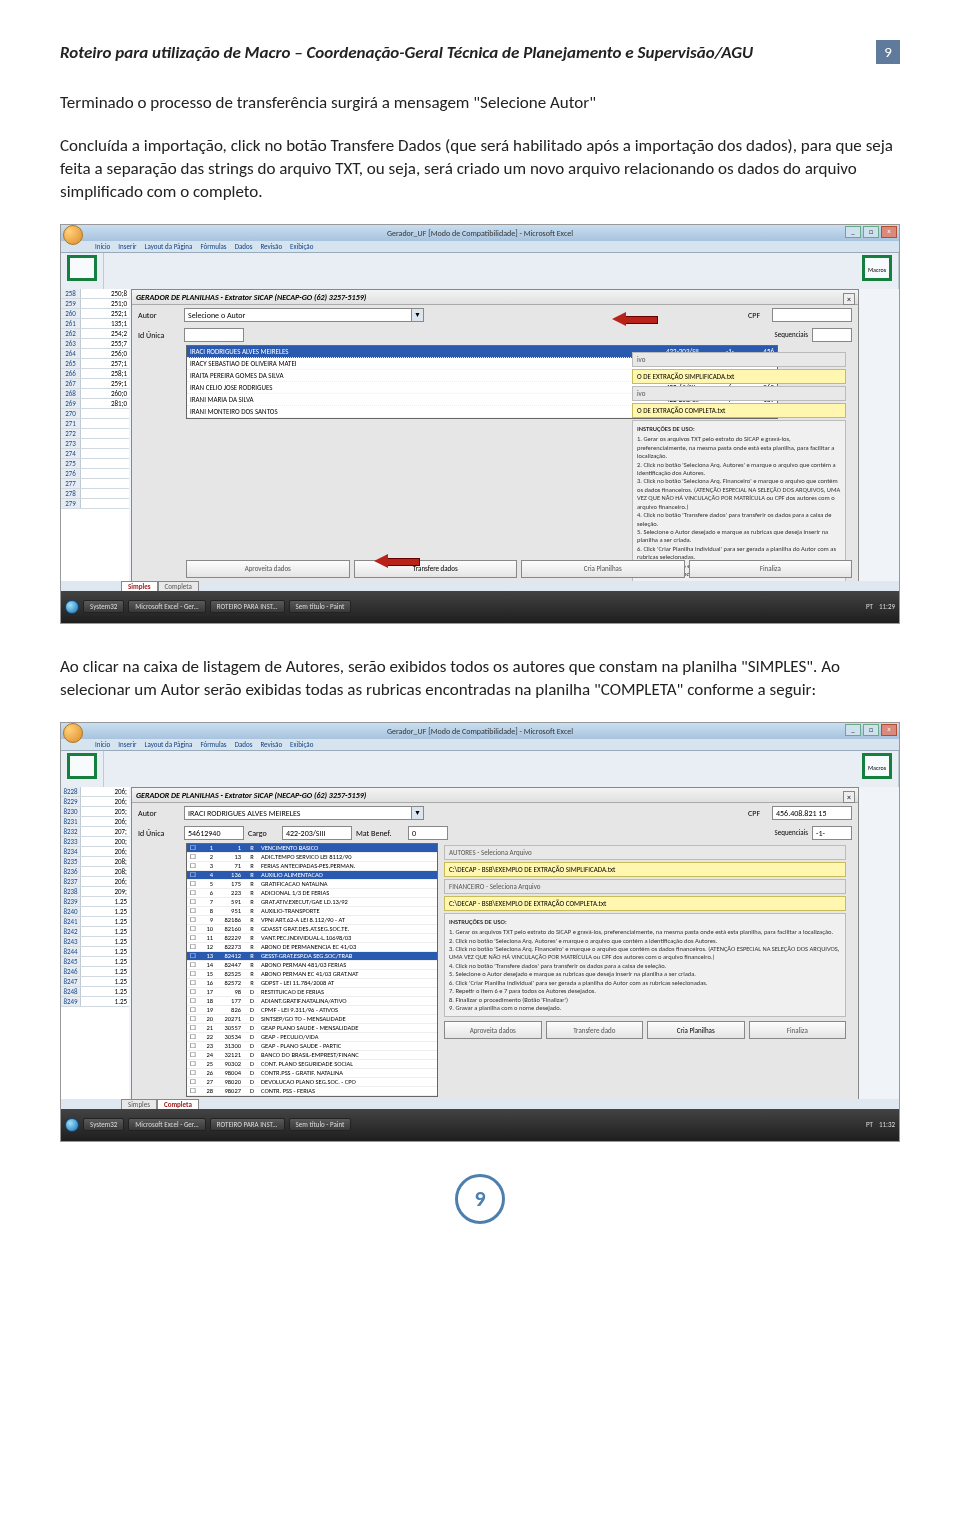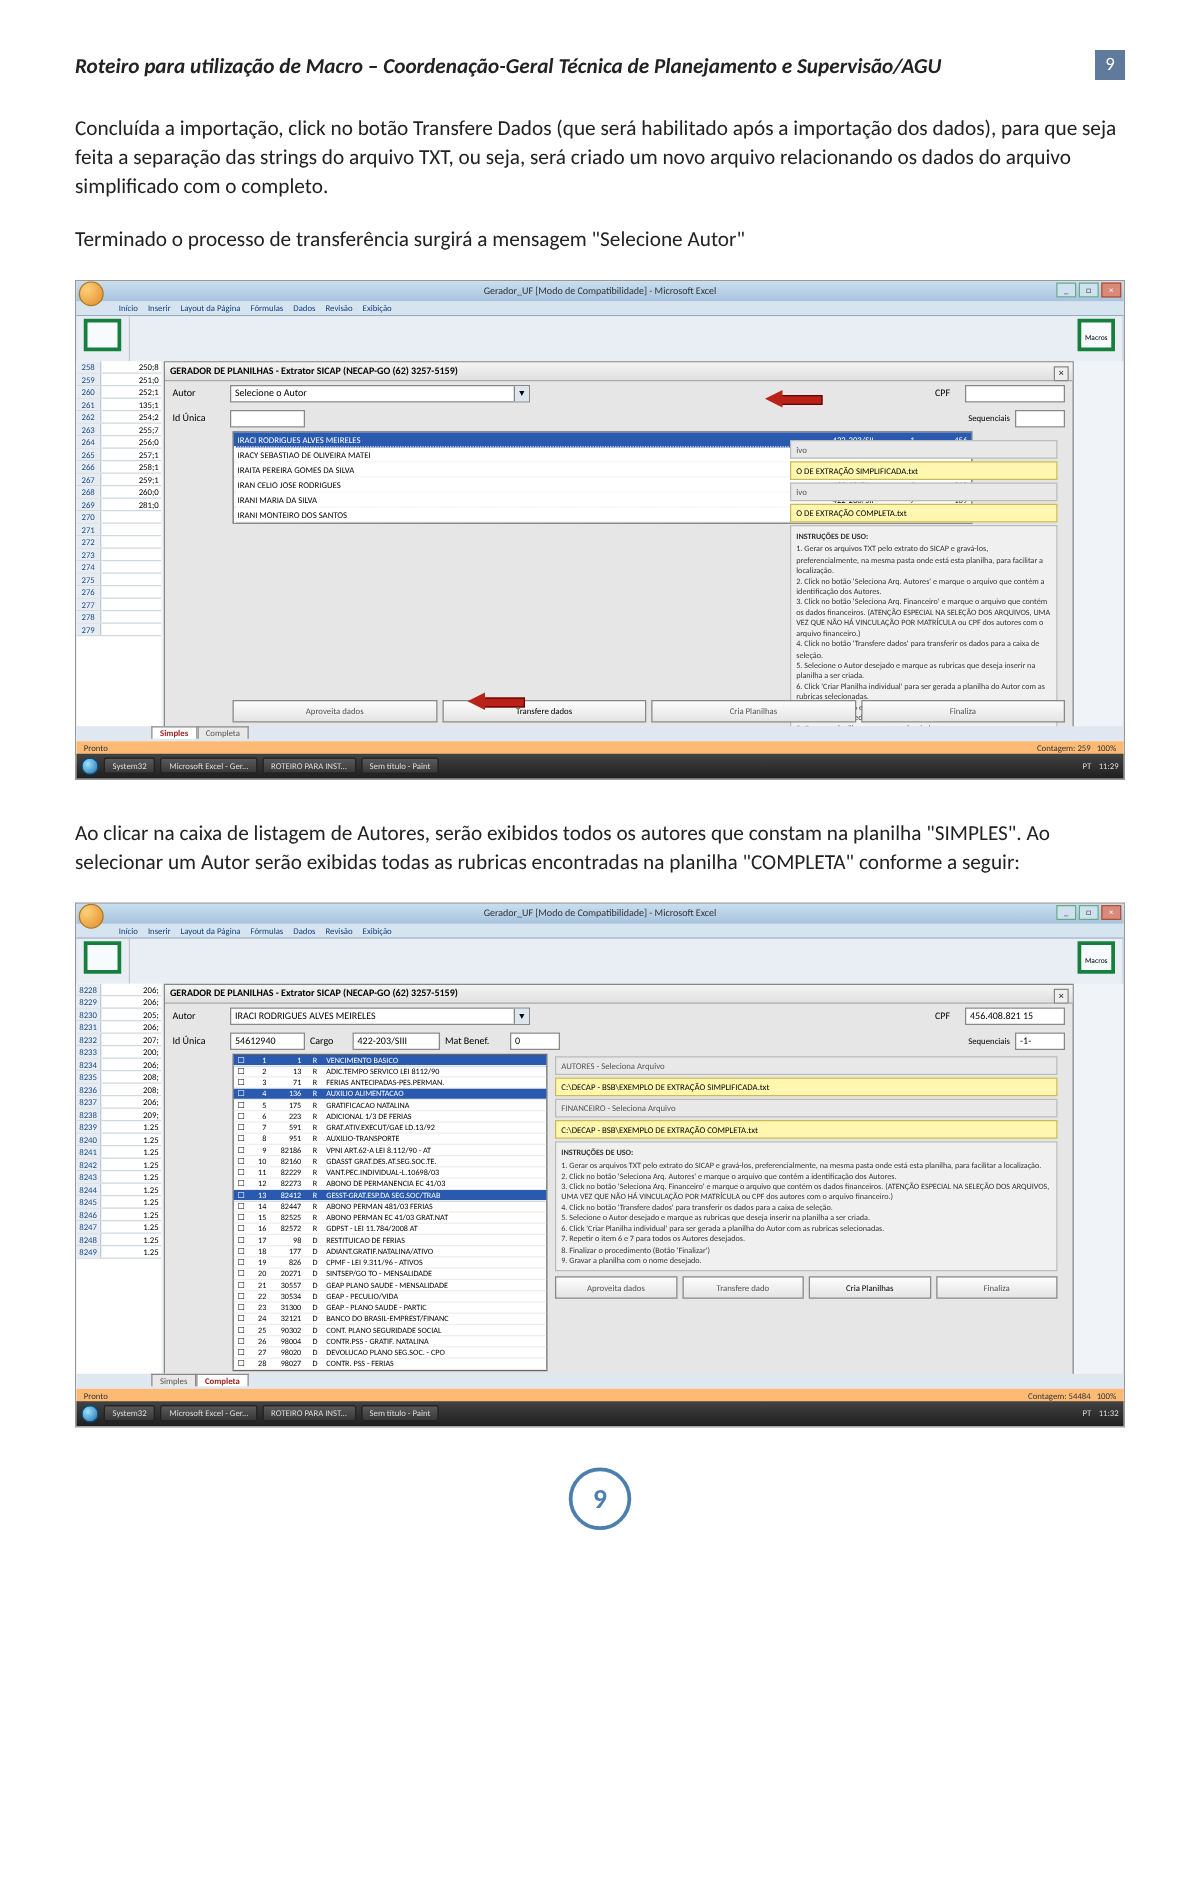--- a/index.html
+++ b/index.html
@@ -93,20 +93,21 @@
     margin: 0 40px 0 70px;
     position: relative;
   }
   .pane-close { position:absolute; right:3px; top:3px; width:12px; height:12px; background:#eee; border:1px solid #888; font-size:8px; text-align:center; line-height:10px;}
   .pane-title {
     background: linear-gradient(#f4f4f4,#e0e0e0);
     font-weight: bold;
     font-size: 8px;
     padding: 2px 4px;
     border-bottom: 1px solid #aaa;
+    font-style: italic;
   }
   .form-row { display:flex; align-items:center; gap:4px; padding:3px 6px; font-size:8px;}
   .form-label { width: 42px; }
   .inputbox { background:#fff; border:1px solid #888; height:14px; flex:1; padding:0 3px; font-size:8px; display:flex; align-items:center; position:relative;}
   .inputbox.small { flex:0 0 80px;}
   .inputbox.tiny { flex:0 0 40px;}
   .dropdown-btn { position:absolute; right:0; top:0; width:12px; height:100%; background:#dde6ee; border-left:1px solid #888; text-align:center; font-size:7px; line-height:12px;}
   .dropdown-list {
     background:#fff; border:1px solid #666; margin:0 80px 0 54px;
     font-size:7px;
@@ -134,21 +135,21 @@
   .bigbtn.dark { color:#000;}
   .arrow-left { position:absolute; width:48px; height:14px;}
   .arrow-left::before { content:''; position:absolute; right:0; top:4px; width:32px; height:6px; background:#b82218; border:1px solid #600;}
   .arrow-left::after { content:''; position:absolute; right:32px; top:0; border-top:7px solid transparent; border-bottom:7px solid transparent; border-right:14px solid #b82218;}
   .yellowbox { background:#fff7b0; border:1px solid #c8bc5a; padding:2px 4px; margin:2px 6px 2px 0; font-size:7px;}
   .graybox { background:#e8e8e8; border:1px solid #bbb; padding:2px 4px; margin:2px 6px 2px 0; font-size:7px; color:#555;}
   .sheet-tabs { background:#dfe8f0; height:12px; font-size:7px; display:flex; align-items:flex-start; padding-left:60px; gap:0;}
   .stab { border:1px solid #888; border-bottom:none; padding:0 6px; background:#fff; color:#a02020; font-weight:bold;}
   .stab.inactive { background:#e8e8e8; color:#555; font-weight:normal;}
   .statusbar { background:#fdba74; height:12px; font-size:7px; display:flex; align-items:center; justify-content:space-between; padding:0 6px; color:#333;}
-  .taskbar { background: linear-gradient(#434343,#1e1e1e); height:20px; display:flex; align-items:center; padding:0 4px; gap:4px;}
+  .taskbar { background: linear-gradient(#434343,#1e1e1e); height:32px; display:flex; align-items:center; padding:0 4px; gap:4px;}
   .startorb { width:14px; height:14px; border-radius:50%; background: radial-gradient(circle at 35% 35%, #9de4ff,#1a6aaa); border:1px solid #0a4a7a;}
   .taskbtn { background: linear-gradient(#5a5a5a,#383838); border:1px solid #222; color:#ddd; font-size:7px; padding:1px 6px; border-radius:2px;}
   .tray { margin-left:auto; color:#ddd; font-size:7px; display:flex; gap:6px; align-items:center;}
   .rubrica-list { background:#fff; border:1px solid #666; margin:0 0 0 54px; width:252px; font-size:6.5px;}
   .rl-row { display:flex; border-bottom:1px solid #eee;}
   .rl-row.sel { background:#2a5ab0; color:#fff;}
   .rl-chk { width:12px; text-align:center;}
   .rl-n { width:16px; text-align:right; padding-right:2px;}
   .rl-code { width:30px; text-align:right; padding-right:4px;}
   .rl-t { width:14px; text-align:center;}
@@ -162,22 +163,22 @@
 </style>
 </head>
 <body>
 
 <div class="page">
   <div class="header-bar">
     <div class="header-title">Roteiro para utilização de Macro – Coordenação-Geral Técnica de Planejamento e Supervisão/AGU</div>
     <div class="header-pagenum">9</div>
   </div>
 
+  <div class="body-text">Terminado o processo de transferência surgirá a mensagem "Selecione Autor"</div>
   <div class="body-text">Concluída a importação, click no botão Transfere Dados (que será habilitado após a importação dos dados), para que seja feita a separação das strings do arquivo TXT, ou seja, será criado um novo arquivo relacionando os dados do arquivo simplificado com o completo.</div>
-  <div class="body-text">Terminado o processo de transferência surgirá a mensagem "Selecione Autor"</div>
 
   <div class="screenshot" style="height:400px;">
     <div class="excel-titlebar">
       <div class="office-btn"></div>
       <span>Gerador_UF [Modo de Compatibilidade] - Microsoft Excel</span>
       <div class="wincontrols">
         <div class="winbtn">_</div>
         <div class="winbtn">□</div>
         <div class="winbtn close">×</div>
       </div>

